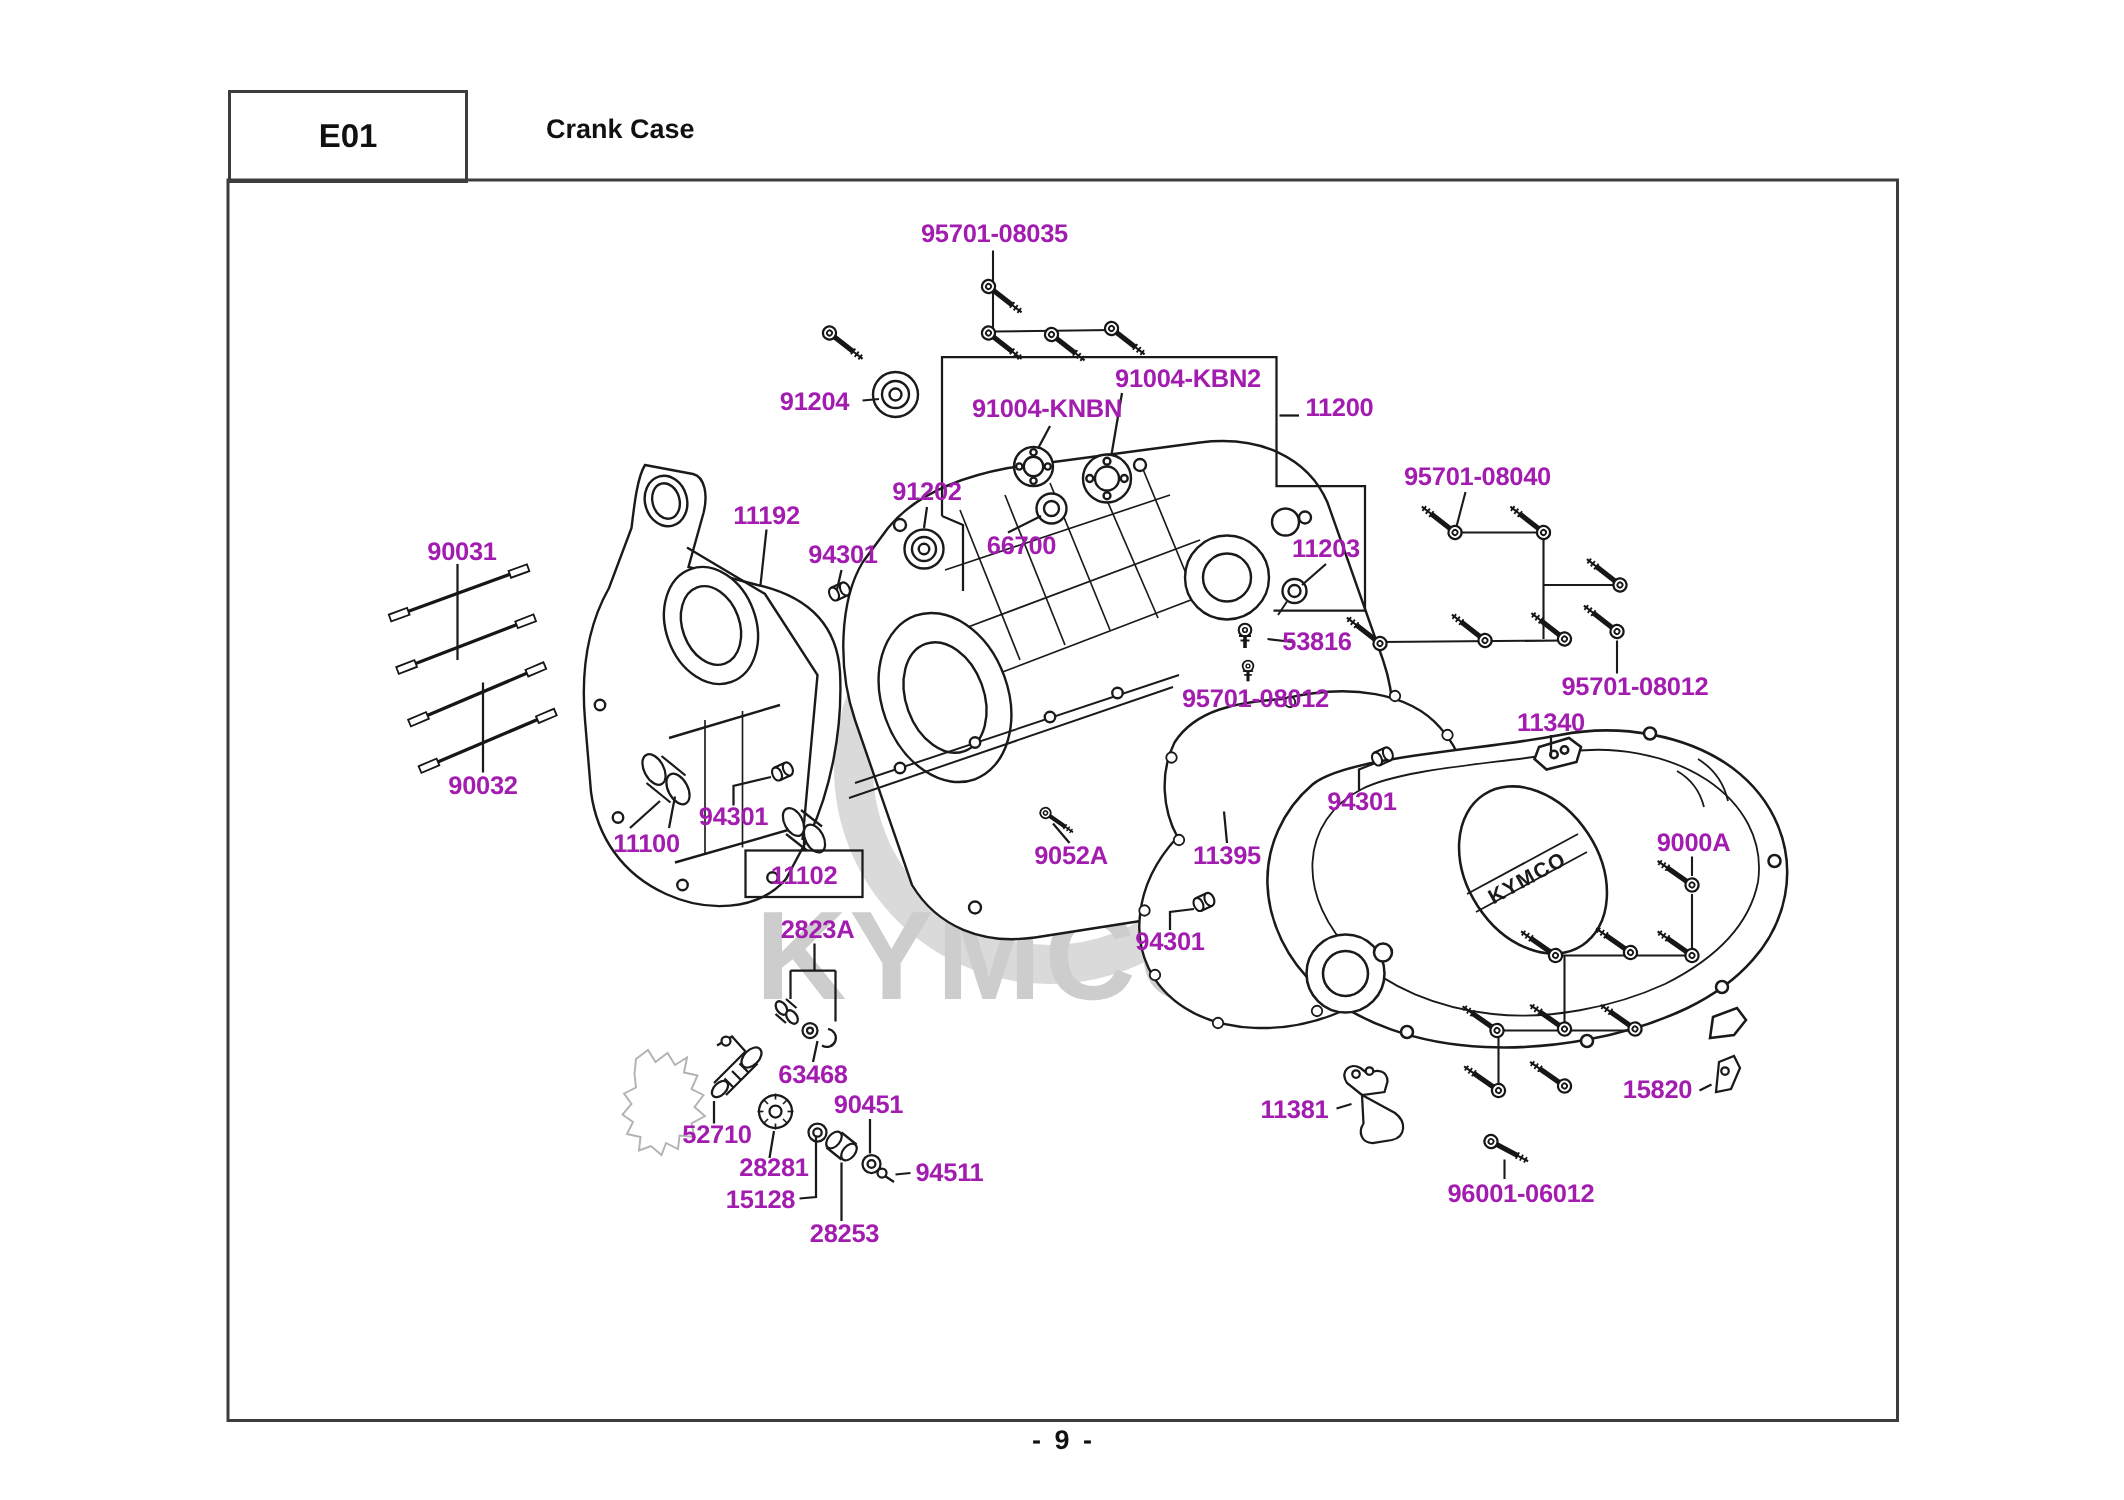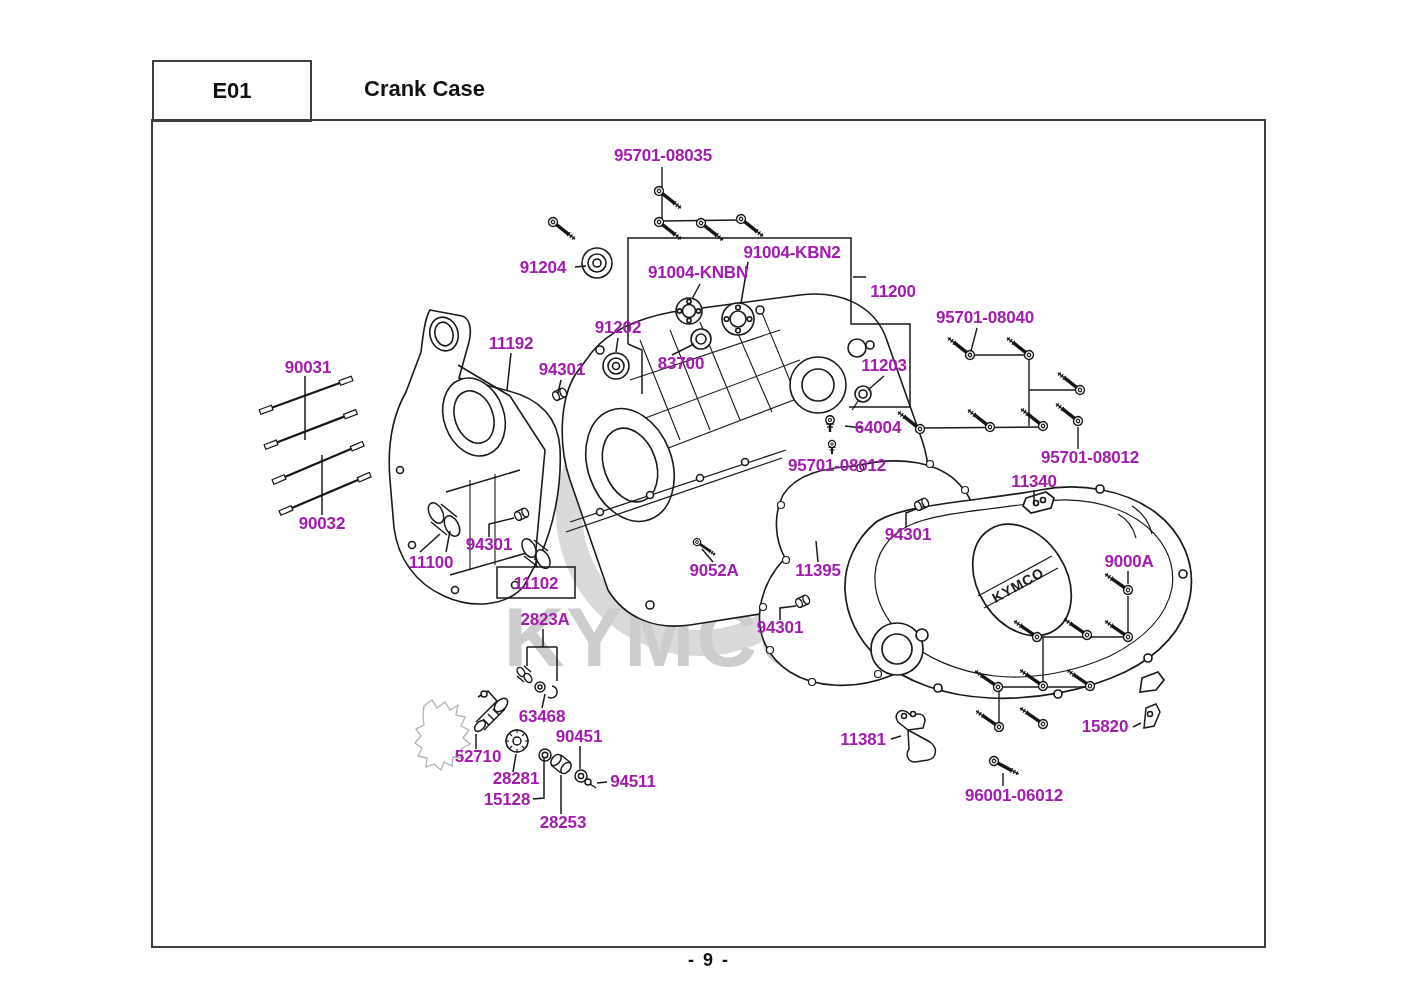--- a/index.html
+++ b/index.html
@@ -3,21 +3,21 @@
 <meta charset="utf-8">
 <style>
   html,body{margin:0;padding:0;background:#fff;}
   .page{position:relative;width:1416px;height:1000px;background:#ffffff;overflow:hidden;
         font-family:"Liberation Sans", sans-serif;color:#111;}
   .frame{position:absolute;left:151px;top:119px;width:1111px;height:825px;
          border:2px solid #3d3d3d;background:transparent;}
   .code-box{position:absolute;left:152px;top:60px;width:156px;height:58px;
             border:2px solid #3d3d3d;display:flex;align-items:center;justify-content:center;
             font-size:22px;font-weight:bold;background:#fff;}
-  .sheet-title{position:absolute;left:364px;top:76px;font-size:22px;font-weight:bold;}
+  .sheet-title{position:absolute;left:364px;top:76px;font-size:18px;font-weight:bold;}
   .page-num{position:absolute;left:709px;top:950px;transform:translateX(-50%);
             font-size:18px;font-weight:bold;letter-spacing:2px;}
   svg.art{position:absolute;left:0;top:0;}
   .lbl{position:absolute;transform:translate(-50%,-50%);font-size:17px;font-weight:bold;
        white-space:nowrap;color:#a21caf;letter-spacing:-0.2px;background:transparent;}
 </style>
 </head>
 <body>
 
 <div class="page">
@@ -334,29 +334,29 @@
       <line x1="561" y1="814" x2="561" y2="775"></line>
       <line x1="891" y1="739" x2="901" y2="736"></line>
       <line x1="1133" y1="727" x2="1141" y2="723"></line>
     </g>
   </svg>
 
   <div class="lbl" style="left:663px;top:156px">95701-08035</div>
   <div class="lbl" style="left:543px;top:268px">91204</div>
   <div class="lbl" style="left:698px;top:273px">91004-KNBN</div>
   <div class="lbl" style="left:792px;top:253px">91004-KBN2</div>
-  <div class="lbl" style="left:893px;top:292px">11200</div>
+  <div class="lbl" style="left:893px;top:272px">11200</div>
   <div class="lbl" style="left:618px;top:328px">91202</div>
-  <div class="lbl" style="left:681px;top:364px">83700</div>
+  <div class="lbl" style="left:681px;top:364px">66700</div>
   <div class="lbl" style="left:884px;top:366px">11203</div>
   <div class="lbl" style="left:985px;top:318px">95701-08040</div>
   <div class="lbl" style="left:511px;top:344px">11192</div>
   <div class="lbl" style="left:562px;top:370px">94301</div>
   <div class="lbl" style="left:308px;top:368px">90031</div>
-  <div class="lbl" style="left:878px;top:428px">64004</div>
+  <div class="lbl" style="left:878px;top:428px">53816</div>
   <div class="lbl" style="left:837px;top:466px">95701-08012</div>
   <div class="lbl" style="left:1090px;top:458px">95701-08012</div>
   <div class="lbl" style="left:1034px;top:482px">11340</div>
   <div class="lbl" style="left:322px;top:524px">90032</div>
   <div class="lbl" style="left:431px;top:563px">11100</div>
   <div class="lbl" style="left:489px;top:545px">94301</div>
   <div class="lbl" style="left:536px;top:584px">11102</div>
   <div class="lbl" style="left:714px;top:571px">9052A</div>
   <div class="lbl" style="left:818px;top:571px">11395</div>
   <div class="lbl" style="left:908px;top:535px">94301</div>

